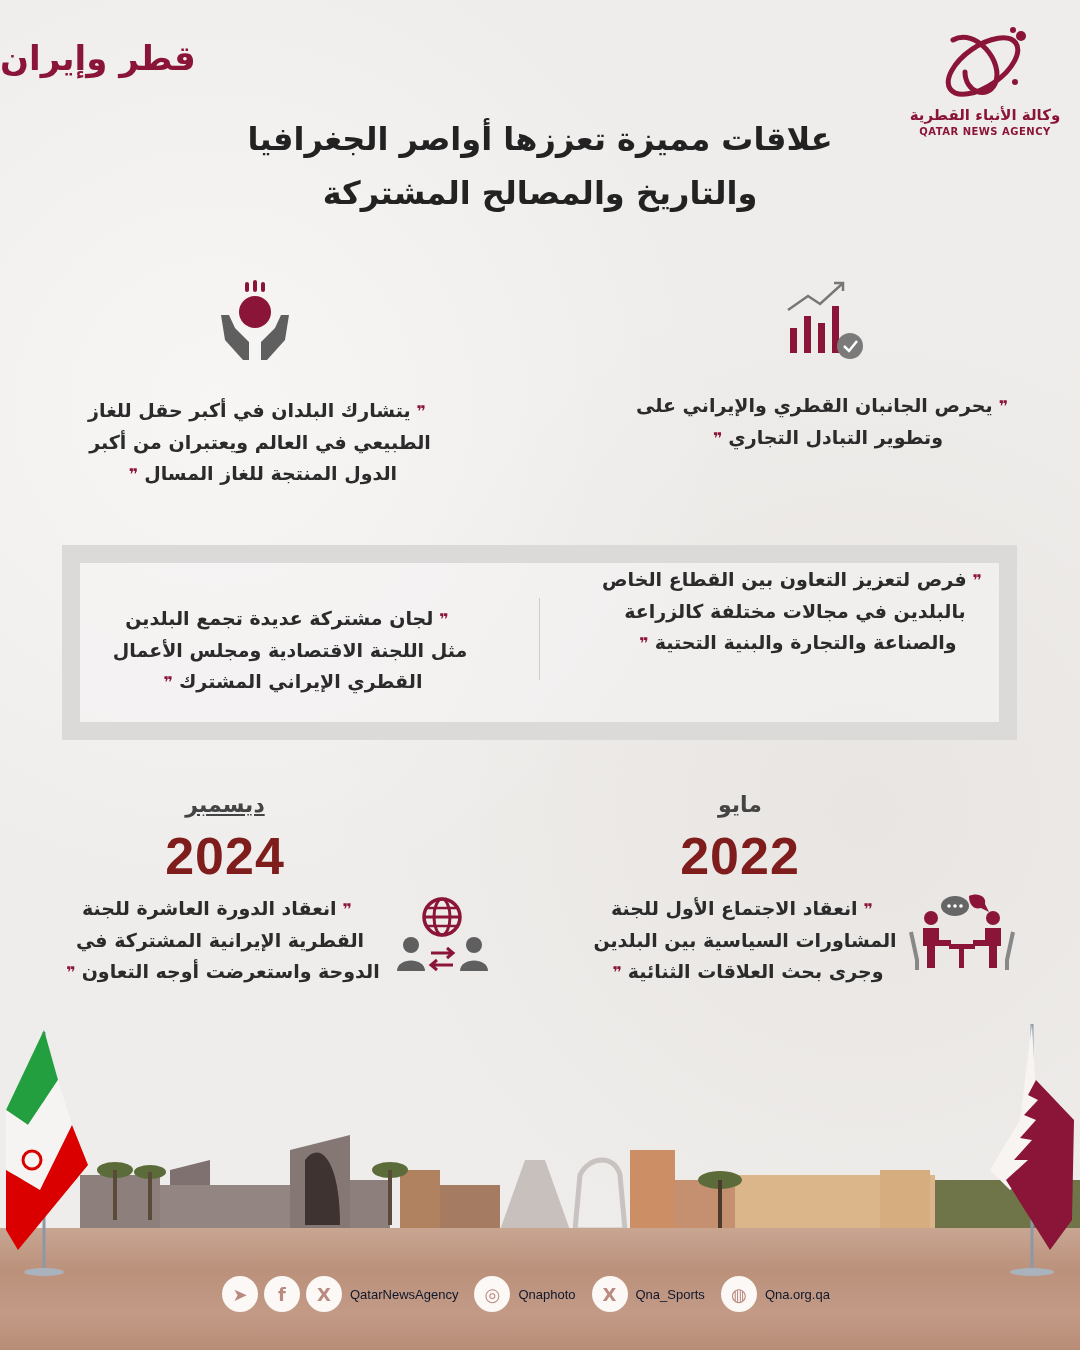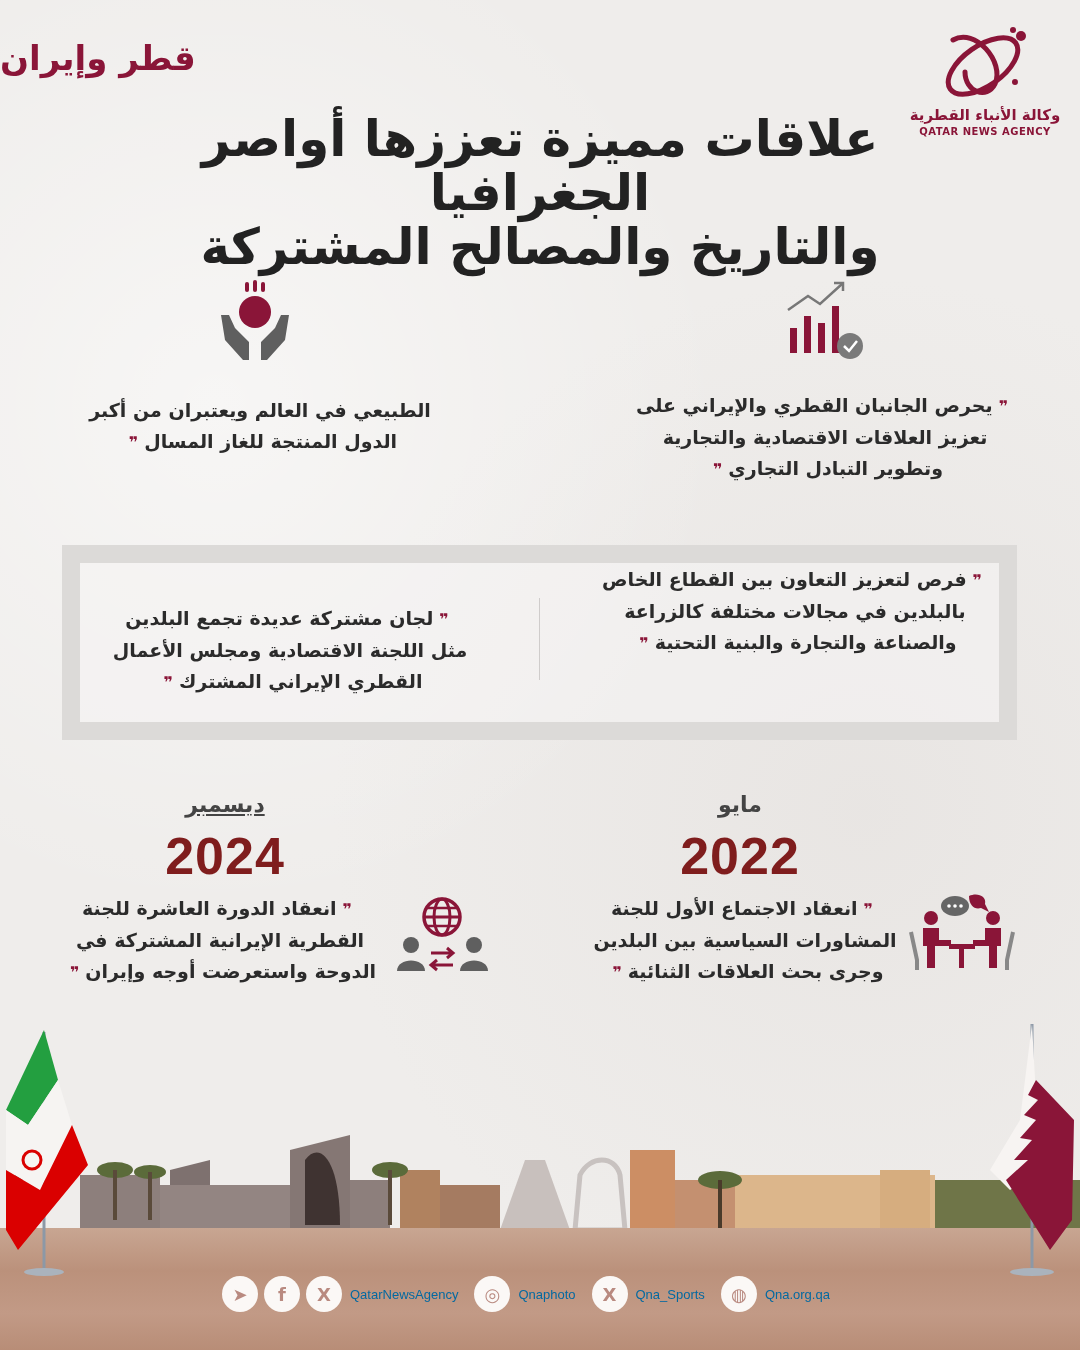--- a/index.html
+++ b/index.html
@@ -17,21 +17,21 @@
   .rtl { direction: rtl; unicode-bidi: isolate; }
 
   
   #logo { left: 905px; top: 22px; width: 160px; height: 130px; text-align: center; }
   #logo svg { display: block; margin: 0 auto; }
   #logo .ar { font-size: 15px; font-weight: bold; color: #8a1538; margin-top: 2px; }
   #logo .en { font-size: 10px; font-weight: bold; color: #8a1538; letter-spacing: 0.5px; margin-top: 2px; }
 
   
   #kicker { left: 0; width: 1080px; top: 38px; text-align: left; font-size: 34px; font-weight: bold; color: #8a1538; }
-  #title { left: 160px; width: 760px; top: 112px; text-align: center; font-size: 50px; line-height: 54px; font-weight: bold; color: #222; }
+  #title { left: 160px; width: 760px; top: 112px; text-align: center; font-size: 32px; line-height: 54px; font-weight: bold; color: #222; }
 
   
   .block-text { font-size: 19px; line-height: 31px; font-weight: bold; color: #2b2b2b; text-align: center; }
   .q { color: #8a1538; font-size: 16px; letter-spacing: -3px; margin: 0 6px; }
 
   #icon-chart { left: 780px; top: 278px; width: 90px; height: 85px; }
   #icon-hands { left: 215px; top: 280px; width: 80px; height: 85px; }
   #text-trade { left: 630px; width: 390px; top: 390px; }
   #text-gas { left: 80px; width: 360px; top: 395px; }
 
@@ -60,21 +60,21 @@
     background: linear-gradient(180deg, #c8a692 0%, #bb917b 35%, #c29a86 70%, #b88d77 100%); }
   #skyline { left: 0; top: 1130px; width: 1080px; height: 105px; }
 
   
   #flag-iran { left: 0; top: 1020px; width: 100px; height: 260px; }
   #flag-qatar { left: 980px; top: 1020px; width: 100px; height: 260px; }
 
   
   #social { left: 222px; top: 1275px; height: 38px; display: flex; align-items: center; gap: 6px; }
   .s-icon { width: 36px; height: 36px; border-radius: 50%; background: #fbf8f6; display: flex; align-items: center; justify-content: center; color: #b98a80; font-weight: bold; font-size: 18px; }
-  .s-label { color: #0369a1; font-size: 13px; margin: 0 10px 0 2px; font-family: "Liberation Sans", sans-serif; }
+  .s-label { color: #0f172a; font-size: 13px; margin: 0 10px 0 2px; font-family: "Liberation Sans", sans-serif; }
 </style>
 </head>
 <body>
 
 <div id="logo" class="abs">
   <svg width="100" height="82" viewBox="0 0 100 82">
     <ellipse cx="48" cy="44" rx="40" ry="20" fill="none" stroke="#8a1538" stroke-width="5" transform="rotate(-35 48 44)"></ellipse>
     <path d="M18 18 C 40 5, 70 40, 60 62 C 52 78, 30 70, 30 50" fill="none" stroke="#8a1538" stroke-width="5" stroke-linecap="round"></path>
     <circle cx="86" cy="14" r="5" fill="#8a1538"></circle>
     <circle cx="78" cy="8" r="3" fill="#8a1538"></circle>
@@ -105,25 +105,25 @@
   <rect x="30" y="2" width="4" height="10" rx="2" fill="#8a1538"></rect>
   <rect x="38" y="0" width="4" height="12" rx="2" fill="#8a1538"></rect>
   <rect x="46" y="2" width="4" height="10" rx="2" fill="#8a1538"></rect>
   <circle cx="40" cy="32" r="16" fill="#8a1538"></circle>
   <path d="M6 35 L10 60 L28 80 L34 80 L34 62 L20 48 L14 35 Z" fill="#5f5f5f"></path>
   <path d="M74 35 L70 60 L52 80 L46 80 L46 62 L60 48 L66 35 Z" fill="#5f5f5f"></path>
 </svg>
 
 <div id="text-trade" class="abs rtl block-text">
   <div><span class="q">❞</span><span>يحرص الجانبان القطري والإيراني على</span></div>
-  <div>تعزيز العلاقات الاقتصادية والتجارية</div>
   <div><span>وتطوير التبادل التجاري</span><span class="q">❞</span></div>
 </div>
 
 <div id="text-gas" class="abs rtl block-text">
+  <div><span class="q">❞</span><span>يتشارك البلدان في أكبر حقل للغاز</span></div>
   <div>الطبيعي في العالم ويعتبران من أكبر</div>
   <div><span>الدول المنتجة للغاز المسال</span><span class="q">❞</span></div>
 </div>
 
 <div id="frame" class="abs"></div>
 <div id="frame-divider" class="abs"></div>
 
 <div id="text-private" class="abs rtl block-text">
   <div><span class="q">❞</span><span>فرص لتعزيز التعاون بين القطاع الخاص</span></div>
   <div>بالبلدين في مجالات مختلفة كالزراعة</div>
@@ -157,21 +157,21 @@
   <rect x="54" y="60" width="5" height="20" fill="#8a1538"></rect>
   <path d="M6 44 L12 72 L12 82" fill="none" stroke="#888" stroke-width="4"></path>
   <path d="M108 44 L102 72 L102 82" fill="none" stroke="#888" stroke-width="4"></path>
 </svg>
 
 <div id="month-2024" class="abs rtl month">ديسمبر</div>
 <div id="year-2024" class="abs year">2024</div>
 <div id="text-2024" class="abs rtl block-text">
   <div><span class="q">❞</span><span>انعقاد الدورة العاشرة للجنة</span></div>
   <div>القطرية الإيرانية المشتركة في</div>
-  <div><span>الدوحة واستعرضت أوجه وإيران</span><span class="q">❞</span></div>
+  <div><span>الدوحة واستعرضت أوجه التعاون</span><span class="q">❞</span></div>
 </div>
 <svg id="icon-globe" class="abs" viewBox="0 0 95 80">
   <circle cx="47" cy="22" r="18" fill="none" stroke="#8a1538" stroke-width="3.5"></circle>
   <ellipse cx="47" cy="22" rx="8" ry="18" fill="none" stroke="#8a1538" stroke-width="3"></ellipse>
   <line x1="29" y1="22" x2="65" y2="22" stroke="#8a1538" stroke-width="3"></line>
   <line x1="32" y1="13" x2="62" y2="13" stroke="#8a1538" stroke-width="2.5"></line>
   <line x1="32" y1="31" x2="62" y2="31" stroke="#8a1538" stroke-width="2.5"></line>
   <circle cx="16" cy="50" r="8" fill="#5f5f5f"></circle>
   <path d="M2 76 C 2 62, 30 62, 30 76 Z" fill="#5f5f5f"></path>
   <circle cx="79" cy="50" r="8" fill="#5f5f5f"></circle>

